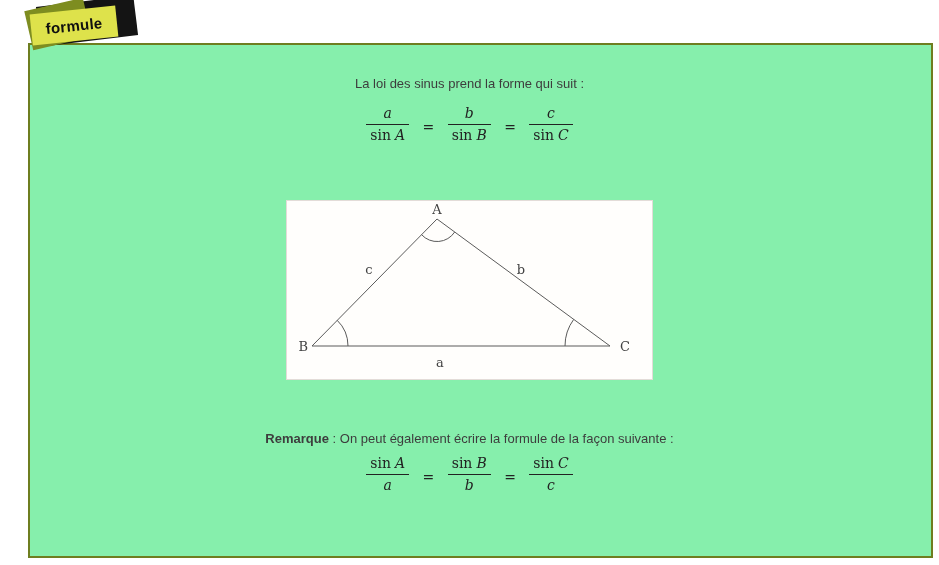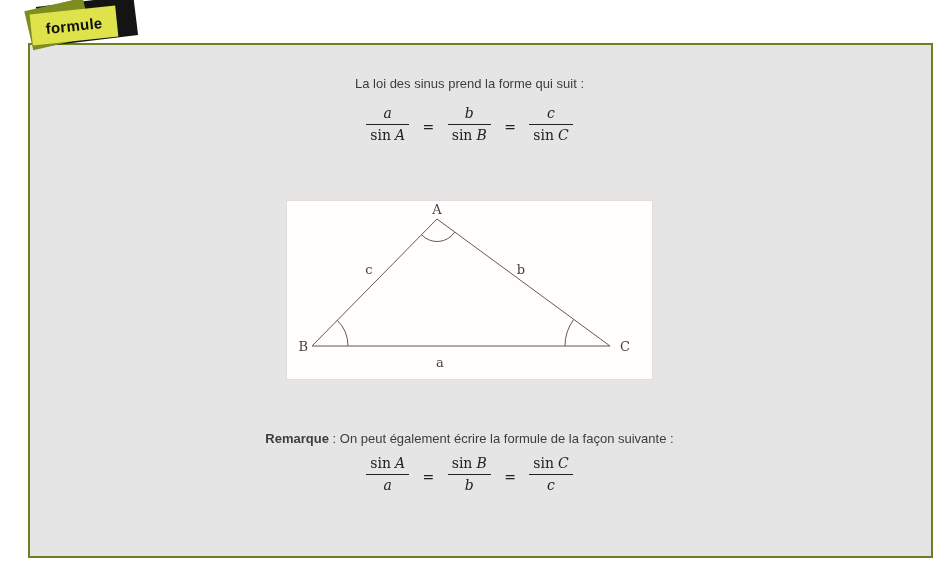--- a/index.html
+++ b/index.html
@@ -5,21 +5,21 @@
   html,body{margin:0;padding:0;}
   body{
     width:939px;height:565px;position:relative;background:#ffffff;
     font-family:"Liberation Sans","DejaVu Sans",sans-serif;color:#3d3d3d;
     overflow:hidden;
   }
 
   
   .formula-box{
     position:absolute;left:28px;top:43px;width:901px;height:511px;
-    border:2px solid #6e7e20;background:#e5e5e5;
+    border:2px solid #6e7e20;background:#86efac;
   }
   .content{position:absolute;left:0;top:0;right:22px;bottom:0;}
 
   
   .tab{position:absolute;left:28px;top:0px;width:115px;height:52px;z-index:5;}
   .tab .piece{position:absolute;}
   .tab .shadow{left:10px;top:1px;width:98px;height:40px;background:#141414;transform:rotate(-7deg);}
   .tab .olive{left:0px;top:4px;width:60px;height:40px;background:#7e8d20;transform:rotate(-13deg);}
   .tab .yellow{
     left:3px;top:10px;width:86px;height:31px;background:#dee24b;transform:rotate(-6deg);

